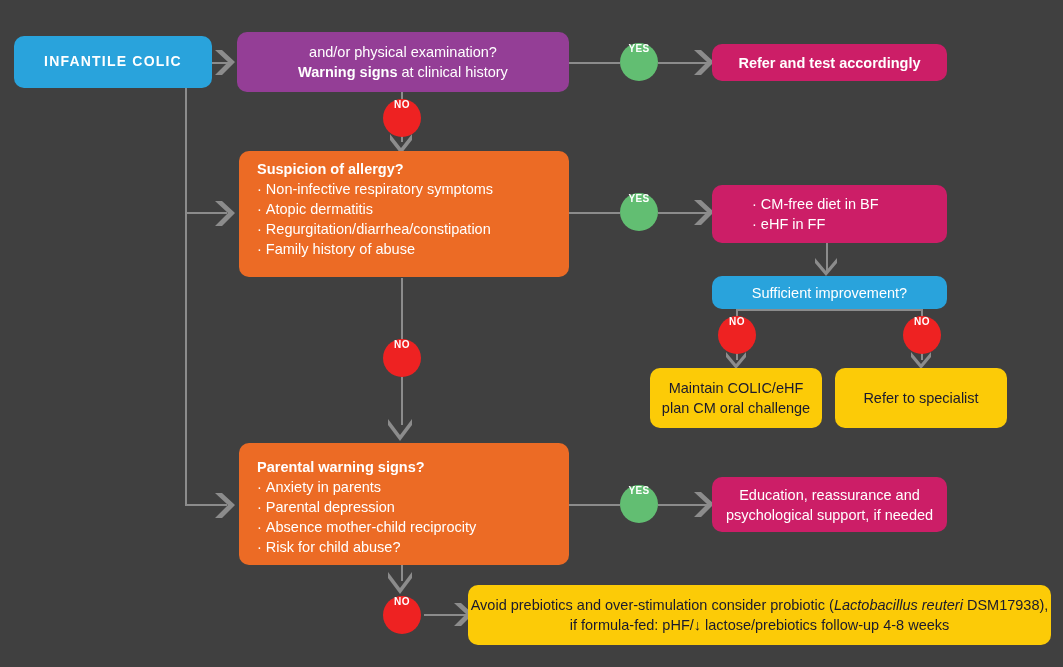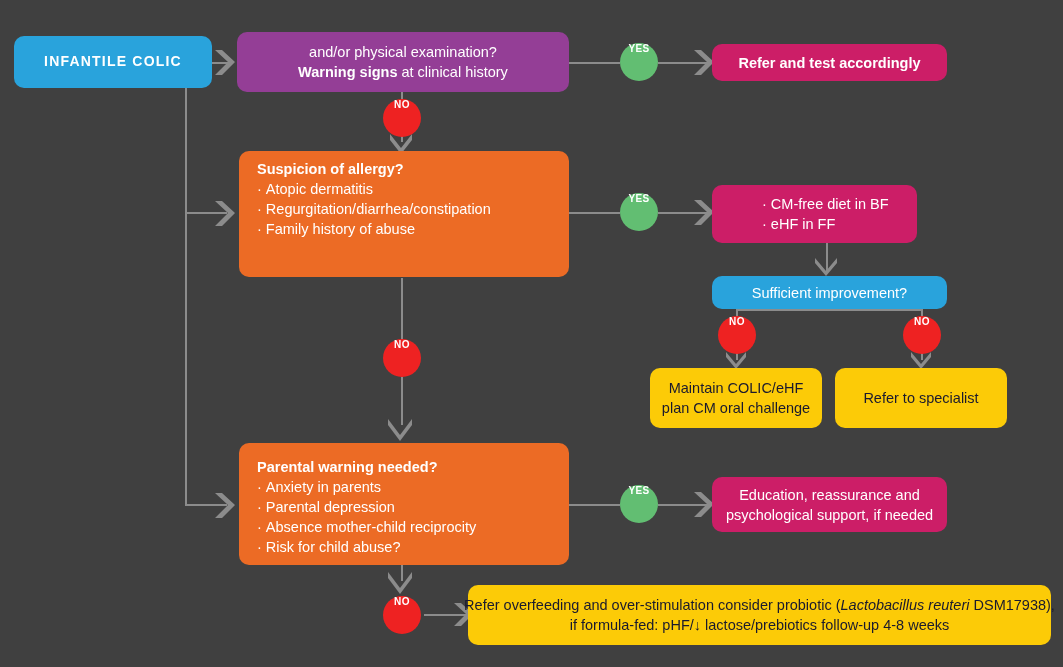--- a/index.html
+++ b/index.html
@@ -166,63 +166,64 @@
     <span class="line"><b>Warning signs</b><span> at clinical history</span></span>
   </div>
 
   <div class="node c-pink center" style="left:712px; top:44px; width:235px; height:37px; padding:0 10px;">
     <span class="line title">Refer and test accordingly</span>
   </div>
 
   <div class="node c-orange left" style="left:239px; top:151px; width:330px; height:126px; padding:8px 0 0 18px; justify-content:flex-start;">
     <span class="title">Suspicion of allergy?</span>
     <ul class="bullets">
+      <li>Non-infective respiratory symptoms</li>
       <li>Atopic dermatitis</li>
       <li>Regurgitation/diarrhea/constipation</li>
       <li>Family history of abuse</li>
     </ul>
   </div>
 
-  <div class="node c-pink left" style="left:712px; top:185px; width:205px; height:58px; padding-left:50px;">
+  <div class="node c-pink left" style="left:712px; top:185px; width:235px; height:58px; padding-left:40px;">
     <ul class="bullets">
       <li>CM-free diet in BF</li>
       <li>eHF in FF</li>
     </ul>
   </div>
 
   <div class="node c-blue center" style="left:712px; top:276px; width:235px; height:33px; padding:0 10px;">
     <span class="line">Sufficient improvement?</span>
   </div>
 
   <div class="node c-yellow center" style="left:650px; top:368px; width:172px; height:60px; padding:0 8px;">
     <span class="line">Maintain COLIC/eHF</span>
     <span class="line">plan CM oral challenge</span>
   </div>
 
   <div class="node c-yellow center" style="left:835px; top:368px; width:172px; height:60px; padding:0 8px;">
     <span class="line">Refer to specialist</span>
   </div>
 
   <div class="node c-orange left" style="left:239px; top:443px; width:330px; height:122px; padding:14px 0 0 18px; justify-content:flex-start;">
-    <span class="title">Parental warning needed?</span>
+    <span class="title">Parental warning signs?</span>
     <ul class="bullets">
       <li>Anxiety in parents</li>
       <li>Parental depression</li>
       <li>Absence mother-child reciprocity</li>
       <li>Risk for child abuse?</li>
     </ul>
   </div>
 
   <div class="node c-pink center" style="left:712px; top:477px; width:235px; height:55px; padding:12px 10px;">
     <span class="line">Education, reassurance and</span>
     <span class="line">psychological support, if needed</span>
   </div>
 
   <div class="node c-yellow center" style="left:468px; top:585px; width:583px; height:60px; padding:0 12px;">
-    <span class="line"><span>Refer overfeeding and over-stimulation consider probiotic (</span><i>Lactobacillus reuteri</i><span> DSM17938),</span></span>
+    <span class="line"><span>Avoid prebiotics and over-stimulation consider probiotic (</span><i>Lactobacillus reuteri</i><span> DSM17938),</span></span>
     <span class="line">if formula-fed: pHF/↓ lactose/prebiotics follow-up 4-8 weeks</span>
   </div>
 
   <div class="badge yes" style="left:620px; top:43px;">
     <span>YES</span>
   </div>
 
   <div class="badge no" style="left:383px; top:99px;">
     <span>NO</span>
   </div>

